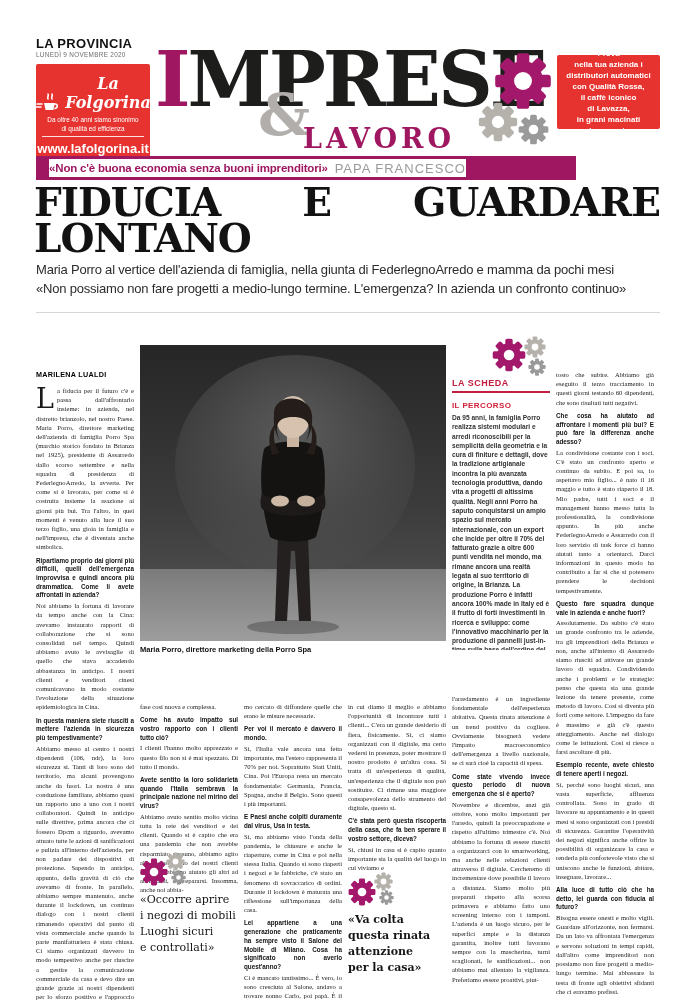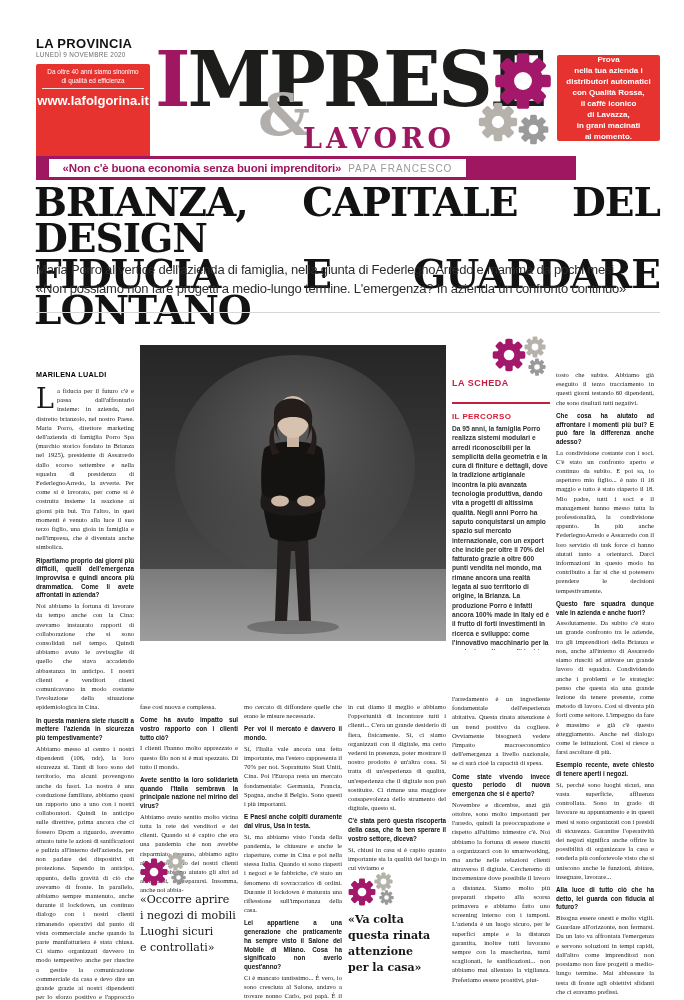--- a/index.html
+++ b/index.html
@@ -10,35 +10,35 @@
   
   .folio-paper{font-family:"Liberation Sans",sans-serif;font-weight:bold;font-size:13px;color:#111;letter-spacing:.3px;}
   .folio-date{font-family:"Liberation Sans",sans-serif;font-size:6.4px;color:#6b6b6b;letter-spacing:.3px;}
 
   .ad{background:#e6332f;color:#fff;font-family:"Liberation Sans",sans-serif;}
   .ad-left{left:36px;top:64px;width:114px;height:111px;border-radius:2px;text-align:center;}
   .ad-left .brand{font-family:"DejaVu Serif",serif;font-style:italic;font-weight:bold;font-size:16px;margin-top:2px;}
   .ad-left .tagline{font-size:6.4px;line-height:8.6px;padding:4px 8px 3px;white-space:pre-line;}
   .ad-left .rule{height:1px;background:rgba(255,255,255,.85);margin:0 6px;}
   .ad-left .url{font-weight:bold;font-size:13px;padding-top:4px;}
-  .ad-right{left:557px;top:55px;width:103px;height:86px;display:flex;align-items:center;justify-content:center;
+  .ad-right{left:557px;top:55px;width:103px;height:74px;display:flex;align-items:center;justify-content:center;
             text-align:center;font-weight:bold;font-size:8px;line-height:11px;white-space:pre-line;border-radius:2px;}
 
   .masthead-title{left:155px;top:42px;font-family:"DejaVu Serif",serif;font-weight:bold;font-size:76px;
                   letter-spacing:-3px;line-height:76px;color:#1d1d1b;}
   .masthead-title .initial{color:#9e1760;}
   .masthead-amp{left:258px;top:86px;font-family:"DejaVu Serif",serif;font-weight:bold;font-size:58px;color:#b1aeab;line-height:58px;}
   .masthead-sub{left:303px;top:123px;font-family:"DejaVu Serif",serif;font-weight:bold;font-size:27px;color:#9e1760;letter-spacing:4px;}
   .gears-masthead{left:476px;top:52px;width:76px;height:100px;}
 
   .quote-bar{left:36px;top:156px;width:540px;height:24px;background:#9e1760;}
   .quote-box{position:absolute;left:13px;top:3px;right:110px;bottom:3px;background:#fff;
              display:flex;align-items:center;justify-content:center;gap:7px;}
   .quote-text{font-family:"Liberation Sans",sans-serif;font-weight:bold;font-size:11.5px;color:#9e1760;letter-spacing:-.2px;}
-  .quote-author{font-family:"Liberation Sans",sans-serif;font-size:10px;color:#9a9a9a;letter-spacing:1px;}
+  .quote-author{font-family:"Liberation Sans",sans-serif;font-size:13px;color:#9a9a9a;letter-spacing:1px;}
 
   
   .headline{left:34px;top:184px;width:626px;font-family:"DejaVu Serif",serif;font-weight:bold;color:#121212;}
   .headline .hl{font-size:39px;line-height:36px;letter-spacing:-1px;text-align:justify;text-align-last:justify;}
   .deck{left:36px;top:261px;width:624px;font-family:"Liberation Sans",sans-serif;font-size:13px;
         line-height:18.5px;color:#2c2c2c;letter-spacing:-.2px;}
   .top-rule{left:36px;top:312px;width:624px;height:1px;background:#d6d6d6;}
 
   
   .col{overflow:hidden;margin-top:40px;}
@@ -51,21 +51,21 @@
           letter-spacing:.3px;margin-bottom:7px;}
 
   .photo{left:140px;top:345px;width:306px;height:296px;background:#333;}
   .caption{left:140px;top:645px;width:306px;font-family:"Liberation Sans",sans-serif;
            font-weight:bold;font-size:7.5px;color:#111;}
 
   
   .scheda{left:452px;top:336px;width:98px;height:314px;overflow:hidden;font-family:"Liberation Sans",sans-serif;}
   .scheda .gears{text-align:right;height:42px;}
   .scheda-label{color:#c51d40;font-weight:bold;font-size:9px;letter-spacing:.5px;border-bottom:2px solid #c51d40;
-                padding-bottom:14px;margin-bottom:8px;}
+                padding-bottom:3px;margin-bottom:8px;}
   .scheda-heading{color:#d1203a;font-weight:bold;font-size:8px;letter-spacing:.4px;margin-bottom:3px;}
   .scheda-body{font-size:6.6px;line-height:9.3px;font-weight:600;color:#333;text-align:left;}
 
   
   .pullquote{font-family:"DejaVu Serif",serif;font-size:11px;line-height:16px;color:#161616;}
   .pq-gears{margin-bottom:6px;height:34px;}
   .pq-text{white-space:pre-line;}
   svg{display:block;}
 </style>
 </head>
@@ -87,20 +87,35 @@
 </svg>
 
 <div class="page">
 
   <div class="abs" style="left:36px;top:36px;">
     <div class="folio-paper">LA PROVINCIA</div>
     <div class="folio-date">LUNEDÌ 9 NOVEMBRE 2020</div>
   </div>
 
   <div class="abs ad ad-left">
+    <div style="display:flex;justify-content:center;align-items:flex-end;gap:4px;padding-top:8px;">
+      <span>
+        <svg width="26" height="22" viewBox="0 0 26 22">
+          <g stroke="#ffffff" stroke-width="1.6" fill="none" stroke-linecap="round">
+            <path d="M9 13 h11 l-1.6 7 h-7.8 z" fill="#fff" stroke="none"></path>
+            <path d="M20 14 c3 0 3 4 0 4.5"></path>
+            <path d="M13 9 c-1-2 1-3 0-5"></path>
+            <path d="M17 9 c-1-2 1-3 0-5"></path>
+            <path d="M2 14 h5"></path>
+              <path d="M1 17 h5"></path>
+          </g>
+        </svg>
+      </span>
+      <span class="brand">La Folgorina</span>
+    </div>
     <div class="tagline">Da oltre 40 anni siamo sinonimo
 di qualità ed efficienza</div>
     <div class="rule"></div>
     <div class="url">www.lafolgorina.it</div>
   </div>
 
   <div class="abs masthead-title">
     <span class="initial">I</span><span>MPRESE</span>
   </div>
   <div class="abs masthead-amp">&amp;</div>
@@ -126,21 +141,20 @@
   </div>
 
   <div class="abs quote-bar">
     <div class="quote-box">
       <span class="quote-text">«Non c'è buona economia senza buoni imprenditori»</span>
       <span class="quote-author">PAPA FRANCESCO</span>
     </div>
   </div>
 
   <div class="abs headline">
-    <div class="hl">BRIANZA, CAPITALE DEL DESIGN</div>
     <div class="hl">FIDUCIA E GUARDARE LONTANO</div>
   </div>
   <div class="abs deck">
     <div>Maria Porro al vertice dell'azienda di famiglia, nella giunta di FederlegnoArredo e mamma da pochi mesi</div>
     <div>«Non possiamo non fare progetti a medio-lungo termine. L'emergenza? In azienda un confronto continuo»</div>
   </div>
   <div class="abs top-rule"></div>
 
   <div class="abs col" style="left:36px;top:330px;width:98px;height:666px;">
     <div class="byline">MARILENA LUALDI</div>
@@ -181,20 +195,21 @@
         <ellipse cx="140" cy="156" rx="9" ry="5.5" fill="#cdb9a6"></ellipse>
         <ellipse cx="166" cy="156" rx="9" ry="5.5" fill="#c4b09d"></ellipse>
         <rect x="147" y="86" width="12" height="16" fill="#c9b5a2"></rect>
         <ellipse cx="153" cy="72" rx="17" ry="21" fill="#d6c2af"></ellipse>
         <path d="M134 70 c-2-22 36-22 38 0 c1 10 -2 20 -6 26 c6-14 4-24 -13-24 c-17 0 -19 10 -13 24 c-4-6 -7-16 -6-26 z" fill="#241d19"></path>
         <path d="M136 78 c-4 14 -2 22 4 30 l-8 2 c-4-12 -4-24 4-32 z" fill="#241d19"></path>
         <path d="M170 78 c4 14 2 22 -4 30 l8 2 c4-12 4-24 -4-32 z" fill="#241d19"></path>
       </g>
     </svg>
   </div>
+  <div class="abs caption">Maria Porro, direttore marketing della Porro Spa</div>
 
   <div class="abs col" style="left:140px;top:662px;width:98px;height:190px;">
     <div>
         <p class="seg-a">fase così nuova e complessa.</p>
         <p class="seg-q">Come ha avuto impatto sul vostro rapporto con i clienti tutto ciò?</p>
         <p class="seg-a">I clienti l'hanno molto apprezzato e questo filo non si è mai spezzato. Di tutto il mondo.</p>
         <p class="seg-q">Avete sentito la loro solidarietà quando l'Italia sembrava la principale nazione nel mirino del virus?</p>
         <p class="seg-a">Abbiamo avuto sentito molto vicina tutta la rete dei venditori e dei clienti. Quando si è capito che era una pandemia che non avrebbe risparmiato nessuno, abbiamo agito allo stesso modo dei nostri clienti cinesi e abbiamo aiutato gli altri ad attrezzarsi, a prepararsi. Insomma, anche noi abbia-</p>
       </div>
   </div>

